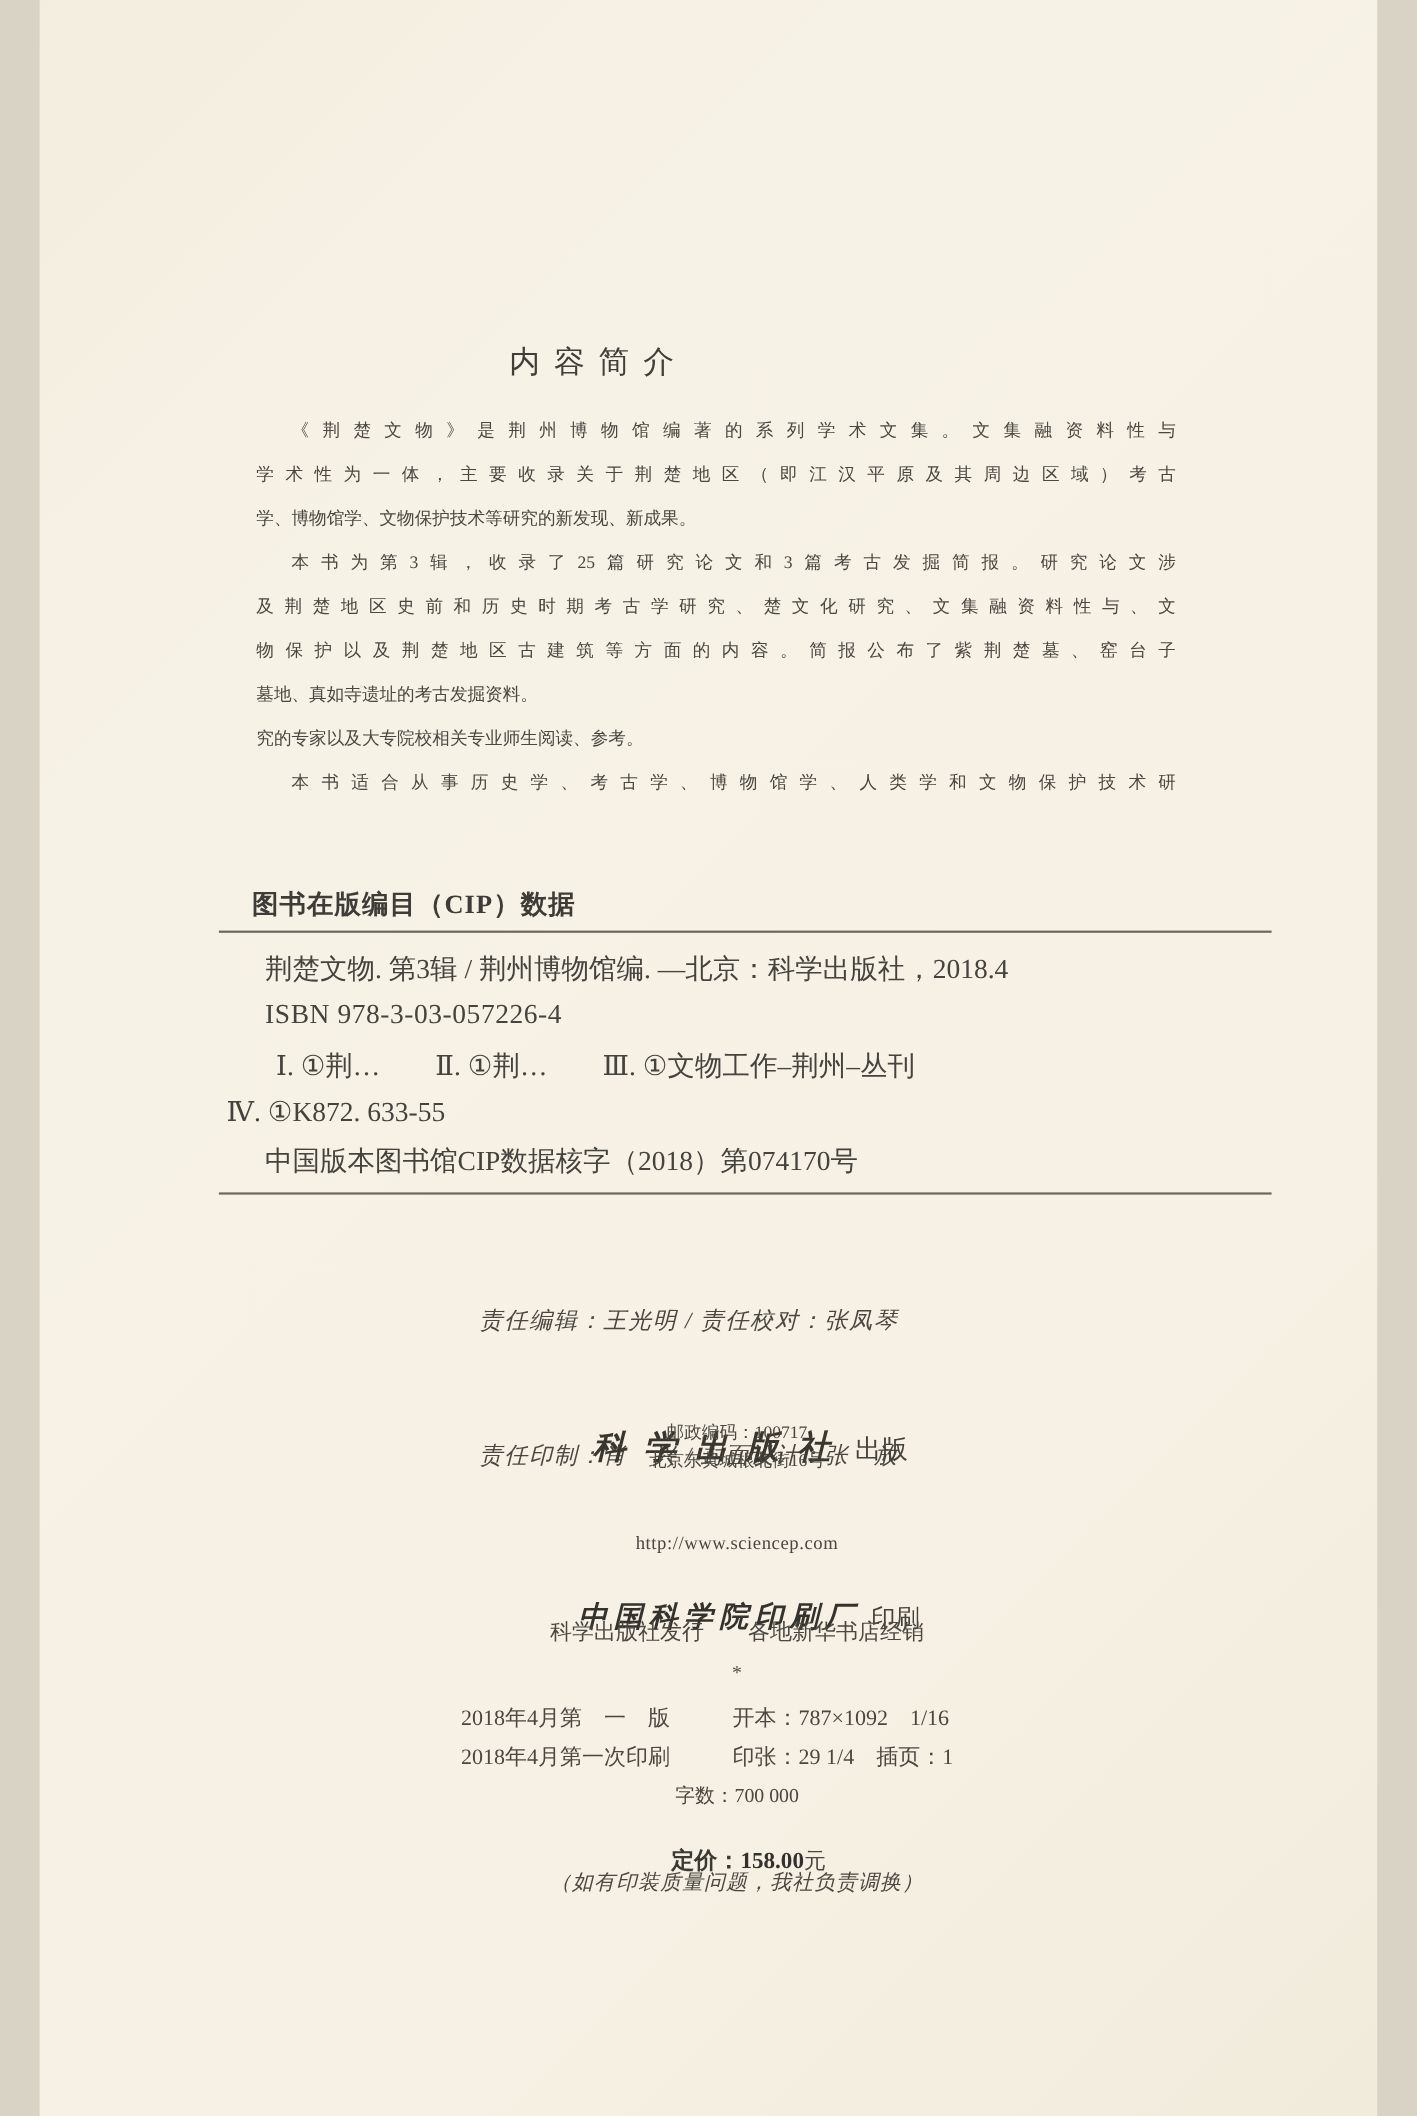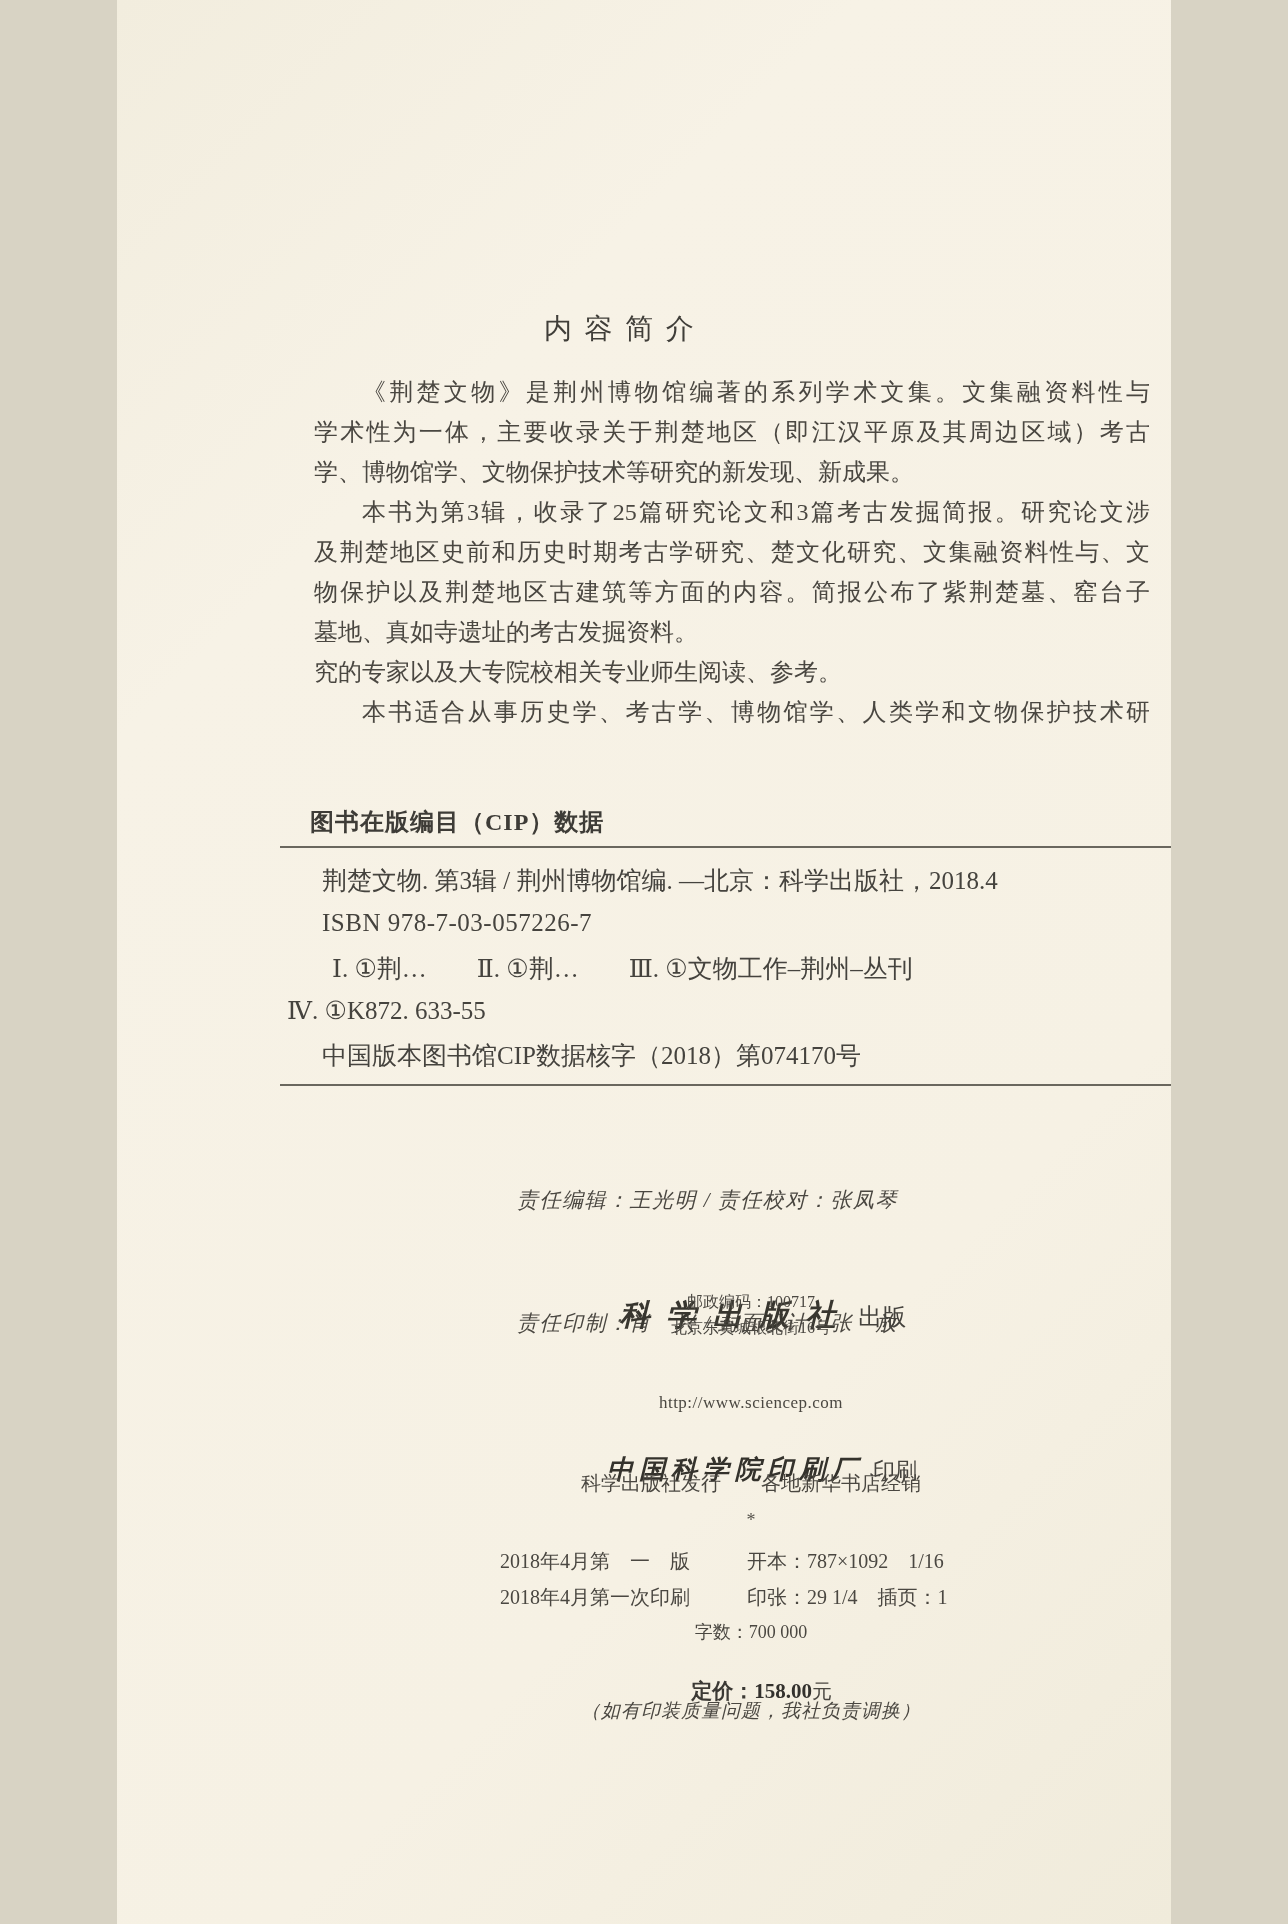--- a/index.html
+++ b/index.html
@@ -1,35 +1,35 @@
 <!DOCTYPE html>
 <html><head>
 <meta charset="utf-8">
 <style>
   html,body { margin:0; padding:0; background:#d8d3c4; }
   .page {
     position:relative;
-    width:1054px; height:1924px;
+    width:1216px; height:1924px;
     margin:0 auto;
     background:linear-gradient(135deg,#f2edde 0%,#f7f2e6 25%,#f6f1e4 70%,#f0ebdb 100%);
     font-family:"Liberation Serif","DejaVu Serif",serif;
     color:#4a4741;
     overflow:hidden;
   }
   .abs { position:absolute; }
 
   
   .intro-title {
     left:427px; top:310px;
     font-size:28px; letter-spacing:0.45em;
     color:#403e39;
   }
   .intro-lines {
     left:197px; top:372px; width:836px;
-    font-size:24px; line-height:40px;
+    font-size:16px; line-height:40px;
     color:#4a4741;
   }
   .line { white-space:pre-wrap; }
   .fill { text-align:justify; text-align-last:justify; }
   .indent { text-indent:2em; }
 
   
   .cip-header {
     left:193px; top:806px;
     font-size:24px; font-weight:600; letter-spacing:1px;
@@ -99,21 +99,21 @@
     <div class="line fill">及荆楚地区史前和历史时期考古学研究、楚文化研究、文集融资料性与、文</div>
     <div class="line fill">物保护以及荆楚地区古建筑等方面的内容。简报公布了紫荆楚墓、窑台子</div>
     <div class="line">墓地、真如寺遗址的考古发掘资料。</div>
     <div class="line">究的专家以及大专院校相关专业师生阅读、参考。</div>
     <div class="line fill indent">本书适合从事历史学、考古学、博物馆学、人类学和文物保护技术研</div>
   </div>
 
   <div class="abs cip-header">图书在版编目（CIP）数据</div>
   <div class="abs cip-rule cip-rule-top"></div>
   <div class="abs cip-text cip-line1">荆楚文物. 第3辑 / 荆州博物馆编. —北京：科学出版社，2018.4</div>
-  <div class="abs cip-text cip-isbn">ISBN 978-7-03-057226-7</div>
+  <div class="abs cip-text cip-isbn">ISBN 978-3-03-057226-4</div>
   <div class="abs cip-text cip-class">Ⅰ. ①荆…　　Ⅱ. ①荆…　　Ⅲ. ①文物工作–荆州–丛刊</div>
   <div class="abs cip-text cip-class4">Ⅳ. ①K872. 633-55</div>
   <div class="abs cip-text cip-registry">中国版本图书馆CIP数据核字（2018）第074170号</div>
   <div class="abs cip-rule cip-rule-bottom"></div>
 
   <div class="abs credits">
     <div>责任编辑：王光明 / 责任校对：张凤琴</div>
     <div>责任印制：肖　兴 / 封面设计：张　放</div>
   </div>
 

